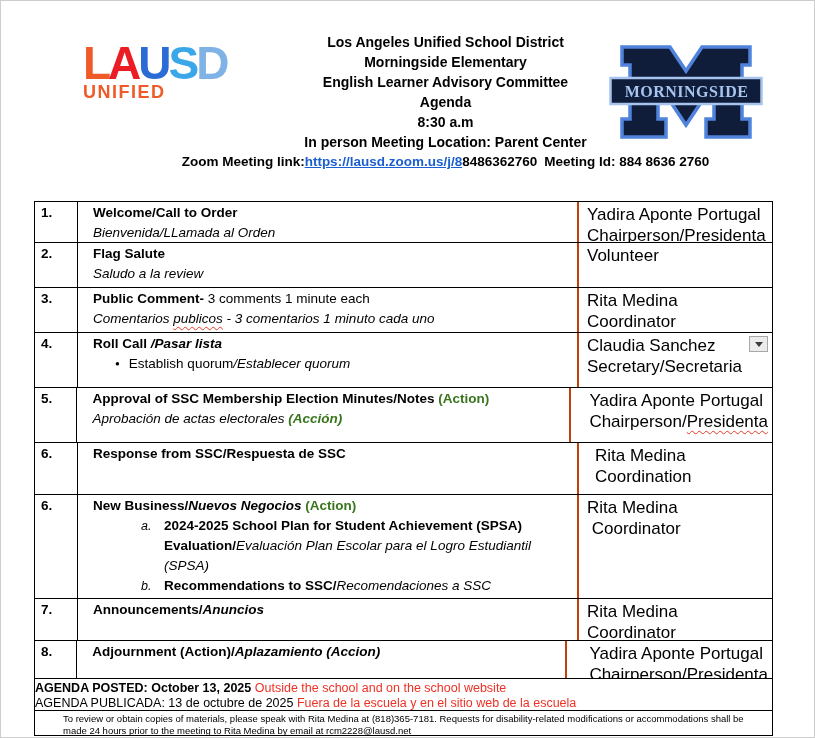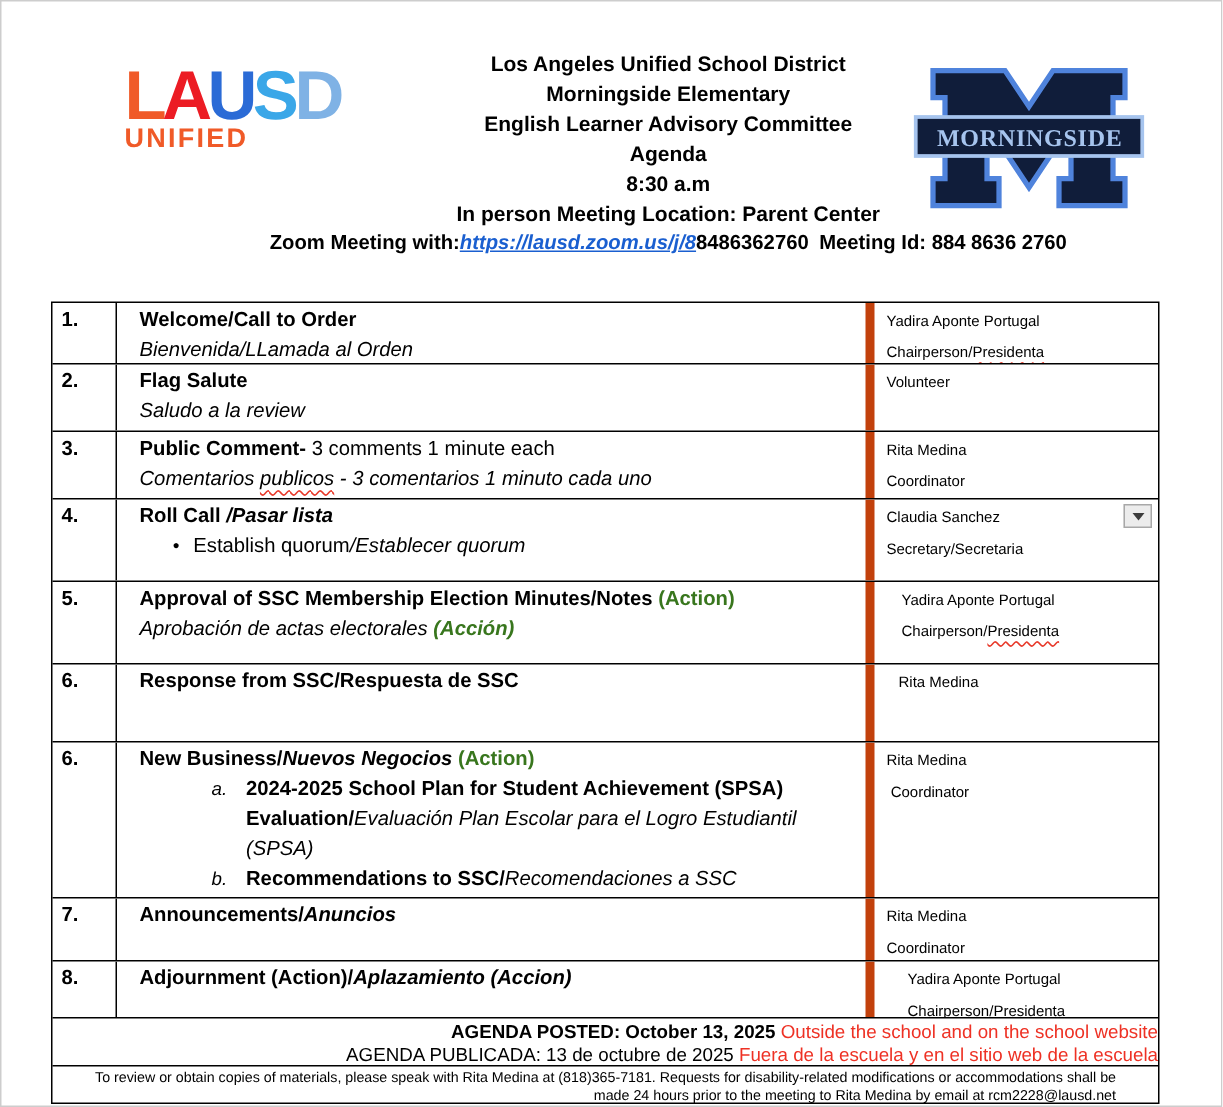--- a/index.html
+++ b/index.html
@@ -3,53 +3,53 @@
 <meta charset="utf-8">
 <style>
   html,body{margin:0;padding:0;background:#fff;}
   .page{position:relative;width:813px;height:736px;border:1px solid #cdcdcd;background:#fff;
         font-family:"Liberation Sans",sans-serif;color:#000;overflow:hidden;}
 
   
   .title-block{position:absolute;top:31px;left:0;width:100%;text-align:center;
                font-weight:bold;font-size:14px;line-height:20px;margin-left:38px;}
   .zoom-line{font-size:13.5px;}
-  .zoom-link{color:var(--link,#1a5fd0);text-decoration:underline;cursor:pointer;font-style:italic;}
+  .zoom-link{color:var(--link,#1a5fd0);text-decoration:underline;cursor:pointer;}
   .mid-gap{margin-left:7px;}
 
   .lausd{position:absolute;left:82px;top:40px;}
   .lausd-word{font-size:46px;line-height:44px;font-weight:bold;letter-spacing:-3px;}
   .lausd-unified{font-size:18px;font-weight:bold;letter-spacing:1.5px;margin-top:-3px;color:var(--lausd-orange,#f05a28);}
 
   .m-logo{position:absolute;left:606px;top:44px;}
 
   
   .agenda-table{position:absolute;left:33px;top:200px;width:739px;border:1px solid #000;box-sizing:border-box;}
   .t-row{display:flex;border-bottom:1px solid #000;box-sizing:border-box;overflow:hidden;}
   .c-num{width:42px;padding:1px 0 0 6px;font-weight:bold;font-size:13.5px;line-height:20px;box-sizing:border-box;}
   .c-main{width:500px;border-left:1px solid #000;padding:1px 6px 0 15px;box-sizing:border-box;
           font-size:13.5px;line-height:20px;}
-  .c-right{flex:1;border-left:6px solid #c2410c;padding:2px 4px 0 8px;box-sizing:border-box;
-           font-size:10px;line-height:21px;position:relative;white-space:pre-wrap;}
+  .c-right{flex:1;border-left:2px solid #c2410c;padding:2px 4px 0 8px;box-sizing:border-box;
+           font-size:17px;line-height:21px;position:relative;white-space:pre-wrap;}
 
   .bullet-marker{display:inline-block;margin-left:22px;margin-right:9px;font-size:8px;vertical-align:2px;}
   .alpha{display:flex;}
   .alpha-marker{flex:none;margin-left:48px;width:23px;font-style:italic;font-size:12.5px;}
   .alpha-content{flex:1;max-width:398px;}
 
   .s-b{font-weight:bold;}
   .s-i{font-style:italic;}
   .s-bi{font-weight:bold;font-style:italic;text-align:center;}
   .s-g{color:var(--green,#38761d);font-weight:bold;}
   .s-gi{color:var(--green,#38761d);font-weight:bold;font-style:italic;}
   .s-r{color:var(--red,#ee3124);}
   .s-sp{text-decoration-line:underline;text-decoration-style:wavy;
         text-decoration-color:var(--squiggle,#e8392a);text-decoration-thickness:1px;text-underline-offset:3px;}
 
-  .full-row{border-bottom:1px solid #000;text-align:right;box-sizing:border-box;}
+  .full-row{border-bottom:1px solid #000;text-align:left;box-sizing:border-box;}
   .posted-row{height:32px;font-size:12.5px;line-height:15px;padding-top:2px;}
   .fine-print{height:24px;font-size:9.5px;line-height:11.5px;padding:2px 28px 0;border-bottom:none;}
 
   .dd-btn{position:absolute;top:3px;right:4px;width:17px;height:14px;background:#ececec;
           border:1px solid #a8a8a8;display:flex;align-items:center;justify-content:center;cursor:pointer;}
   .dd-tri{width:0;height:0;border-left:4px solid transparent;border-right:4px solid transparent;
           border-top:5px solid #3c3c3c;}
 </style>
 </head>
 <body>
@@ -68,21 +68,21 @@
   </svg>
 
   <div class="title-block">
     <div>Los Angeles Unified School District</div>
     <div>Morningside Elementary</div>
     <div>English Learner Advisory Committee</div>
     <div>Agenda</div>
     <div>8:30 a.m</div>
     <div>In person Meeting Location: Parent Center</div>
     <div class="zoom-line">
-      <span>Zoom Meeting with:</span><a class="zoom-link" href="#">https://lausd.zoom.us/j/8</a><span>8486362760</span><span class="mid-gap">Meeting Id: 884 8636 2760</span>
+      <span>Zoom Meeting link:</span><a class="zoom-link" href="#">https://lausd.zoom.us/j/8</a><span>8486362760</span><span class="mid-gap">Meeting Id: 884 8636 2760</span>
     </div>
   </div>
 
   <div class="agenda-table" id="tbl">
       <div class="t-row" style="height: 41px;">
         <div class="c-num">1.</div>
         <div class="c-main">
           <div><span class="s-b">Welcome/Call to Order</span></div>
           <div><span class="s-i">Bienvenida/LLamada al Orden</span></div>
         </div>
@@ -118,21 +118,21 @@
           <div><span class="s-b">Approval of SSC Membership Election Minutes/Notes </span><span class="s-g">(Action)</span></div>
           <div><span class="s-i">Aprobación de actas electorales </span><span class="s-gi">(Acción)</span></div>
         </div>
         <div class="c-right" style="padding-left: 18px;"><div><span>Yadira Aponte Portugal</span></div><div><span>Chairperson/</span><span class="s-sp">Presidenta</span></div></div>
       </div>
       <div class="t-row" style="height: 52px;">
         <div class="c-num">6.</div>
         <div class="c-main">
           <div><span class="s-b">Response from SSC/Respuesta de SSC</span></div>
         </div>
-        <div class="c-right" style="padding-left: 16px;"><div><span>Rita Medina</span></div></div>
+        <div class="c-right" style="padding-left: 16px;"><div><span>Rita Medina</span></div><div><span>Coordination</span></div></div>
       </div>
       <div class="t-row" style="height: 104px;">
         <div class="c-num">6.</div>
         <div class="c-main">
           <div><span class="s-b">New Business/</span><span class="s-bi">Nuevos Negocios </span><span class="s-g">(Action)</span></div>
           <div class="alpha">
             <span class="alpha-marker">a.</span>
             <span class="alpha-content"><span class="s-b">2024-2025 School Plan for Student Achievement (SPSA) Evaluation/</span><span class="s-i">Evaluación Plan Escolar para el Logro Estudiantil (SPSA)</span></span>
           </div>
           <div class="alpha">

